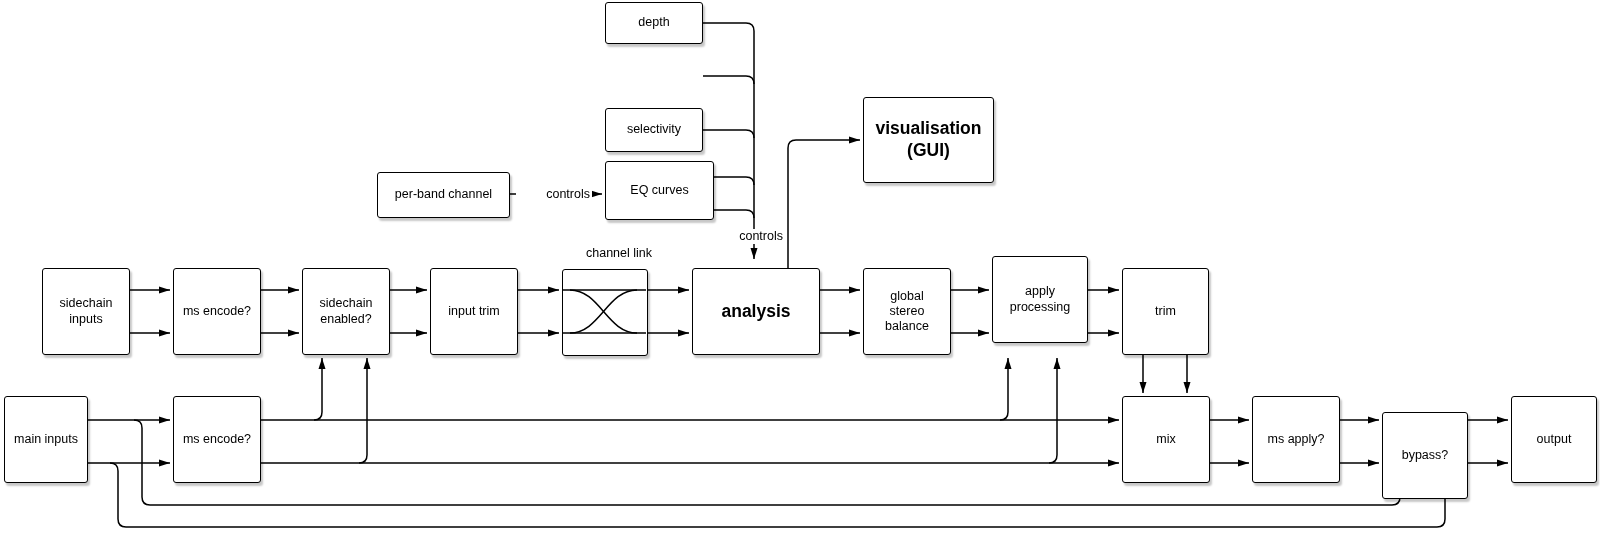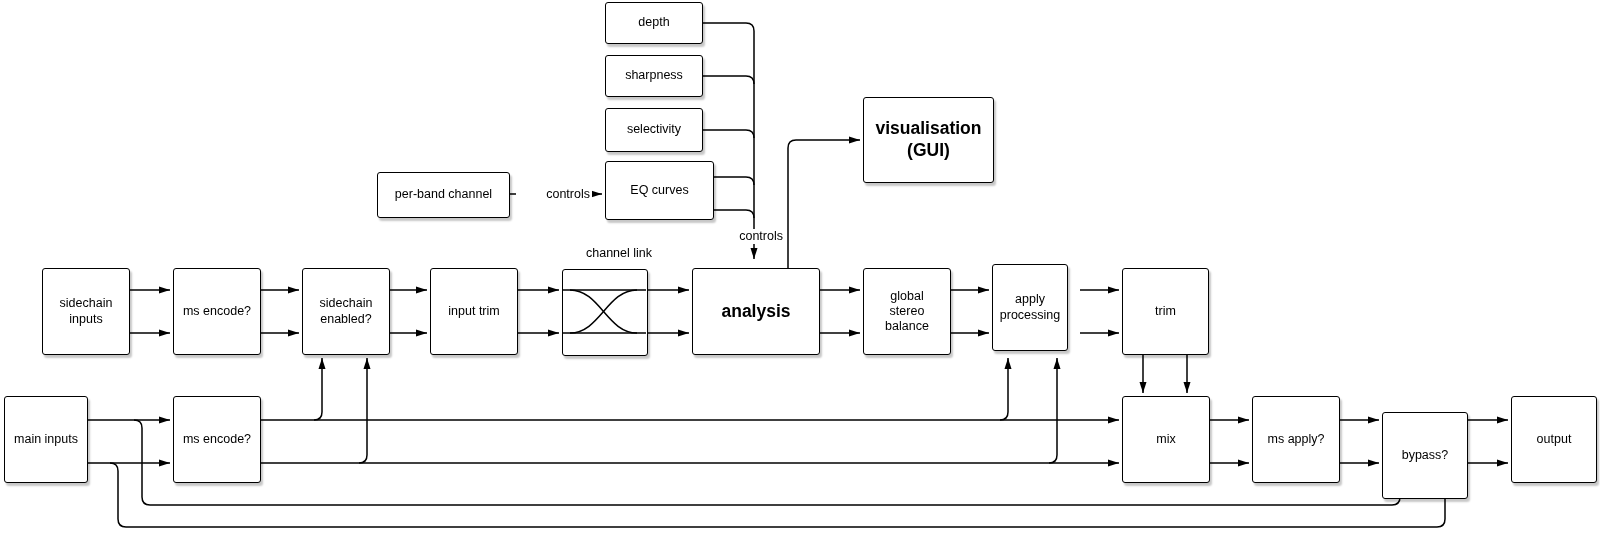--- a/index.html
+++ b/index.html
@@ -84,23 +84,20 @@
       <path marker-end="url(#arrow)" d="M 1187 355 L 1187 393"></path>
 
       <path marker-end="url(#arrow)" d="M 134 420 Q 142 420 142 428 L 142 497 Q 142 505 150 505 L 1392 505 Q 1400 505 1400 497 L 1400 485"></path>
       <path marker-end="url(#arrow)" d="M 110 463 Q 118 463 118 471 L 118 519 Q 118 527 126 527 L 1437 527 Q 1445 527 1445 519 L 1445 485"></path>
     </g>
   </svg>
 
   <div class="node" style="left:605px;top:2px;width:98px;height:42px">
     <span>depth</span>
   </div>
-  <div class="node" style="left:605px;top:55px;width:98px;height:42px">
-    <span>sharpness</span>
-  </div>
   <div class="node" style="left:605px;top:108px;width:98px;height:44px">
     <span>selectivity</span>
   </div>
   <div class="node" style="left:605px;top:161px;width:109px;height:59px">
     <span>EQ curves</span>
   </div>
   <div class="node" style="left:377px;top:172px;width:133px;height:46px">
     <span>per-band channel</span>
   </div>
   <div class="node node--bold" style="left:863px;top:97px;width:131px;height:86px">
@@ -133,21 +130,21 @@
     </svg>
   </div>
   <div class="node node--bold" style="left:692px;top:268px;width:128px;height:87px">
     <span>analysis</span>
   </div>
   <div class="node" style="left:863px;top:268px;width:88px;height:87px">
     <span>global
 stereo
 balance</span>
   </div>
-  <div class="node" style="left:992px;top:264px;width:76px;height:87px">
+  <div class="node" style="left:992px;top:256px;width:96px;height:87px">
     <span>apply
 processing</span>
   </div>
   <div class="node" style="left:1122px;top:268px;width:87px;height:87px">
     <span>trim</span>
   </div>
 
   <div class="node" style="left:4px;top:396px;width:84px;height:87px">
     <span>main inputs</span>
   </div>

